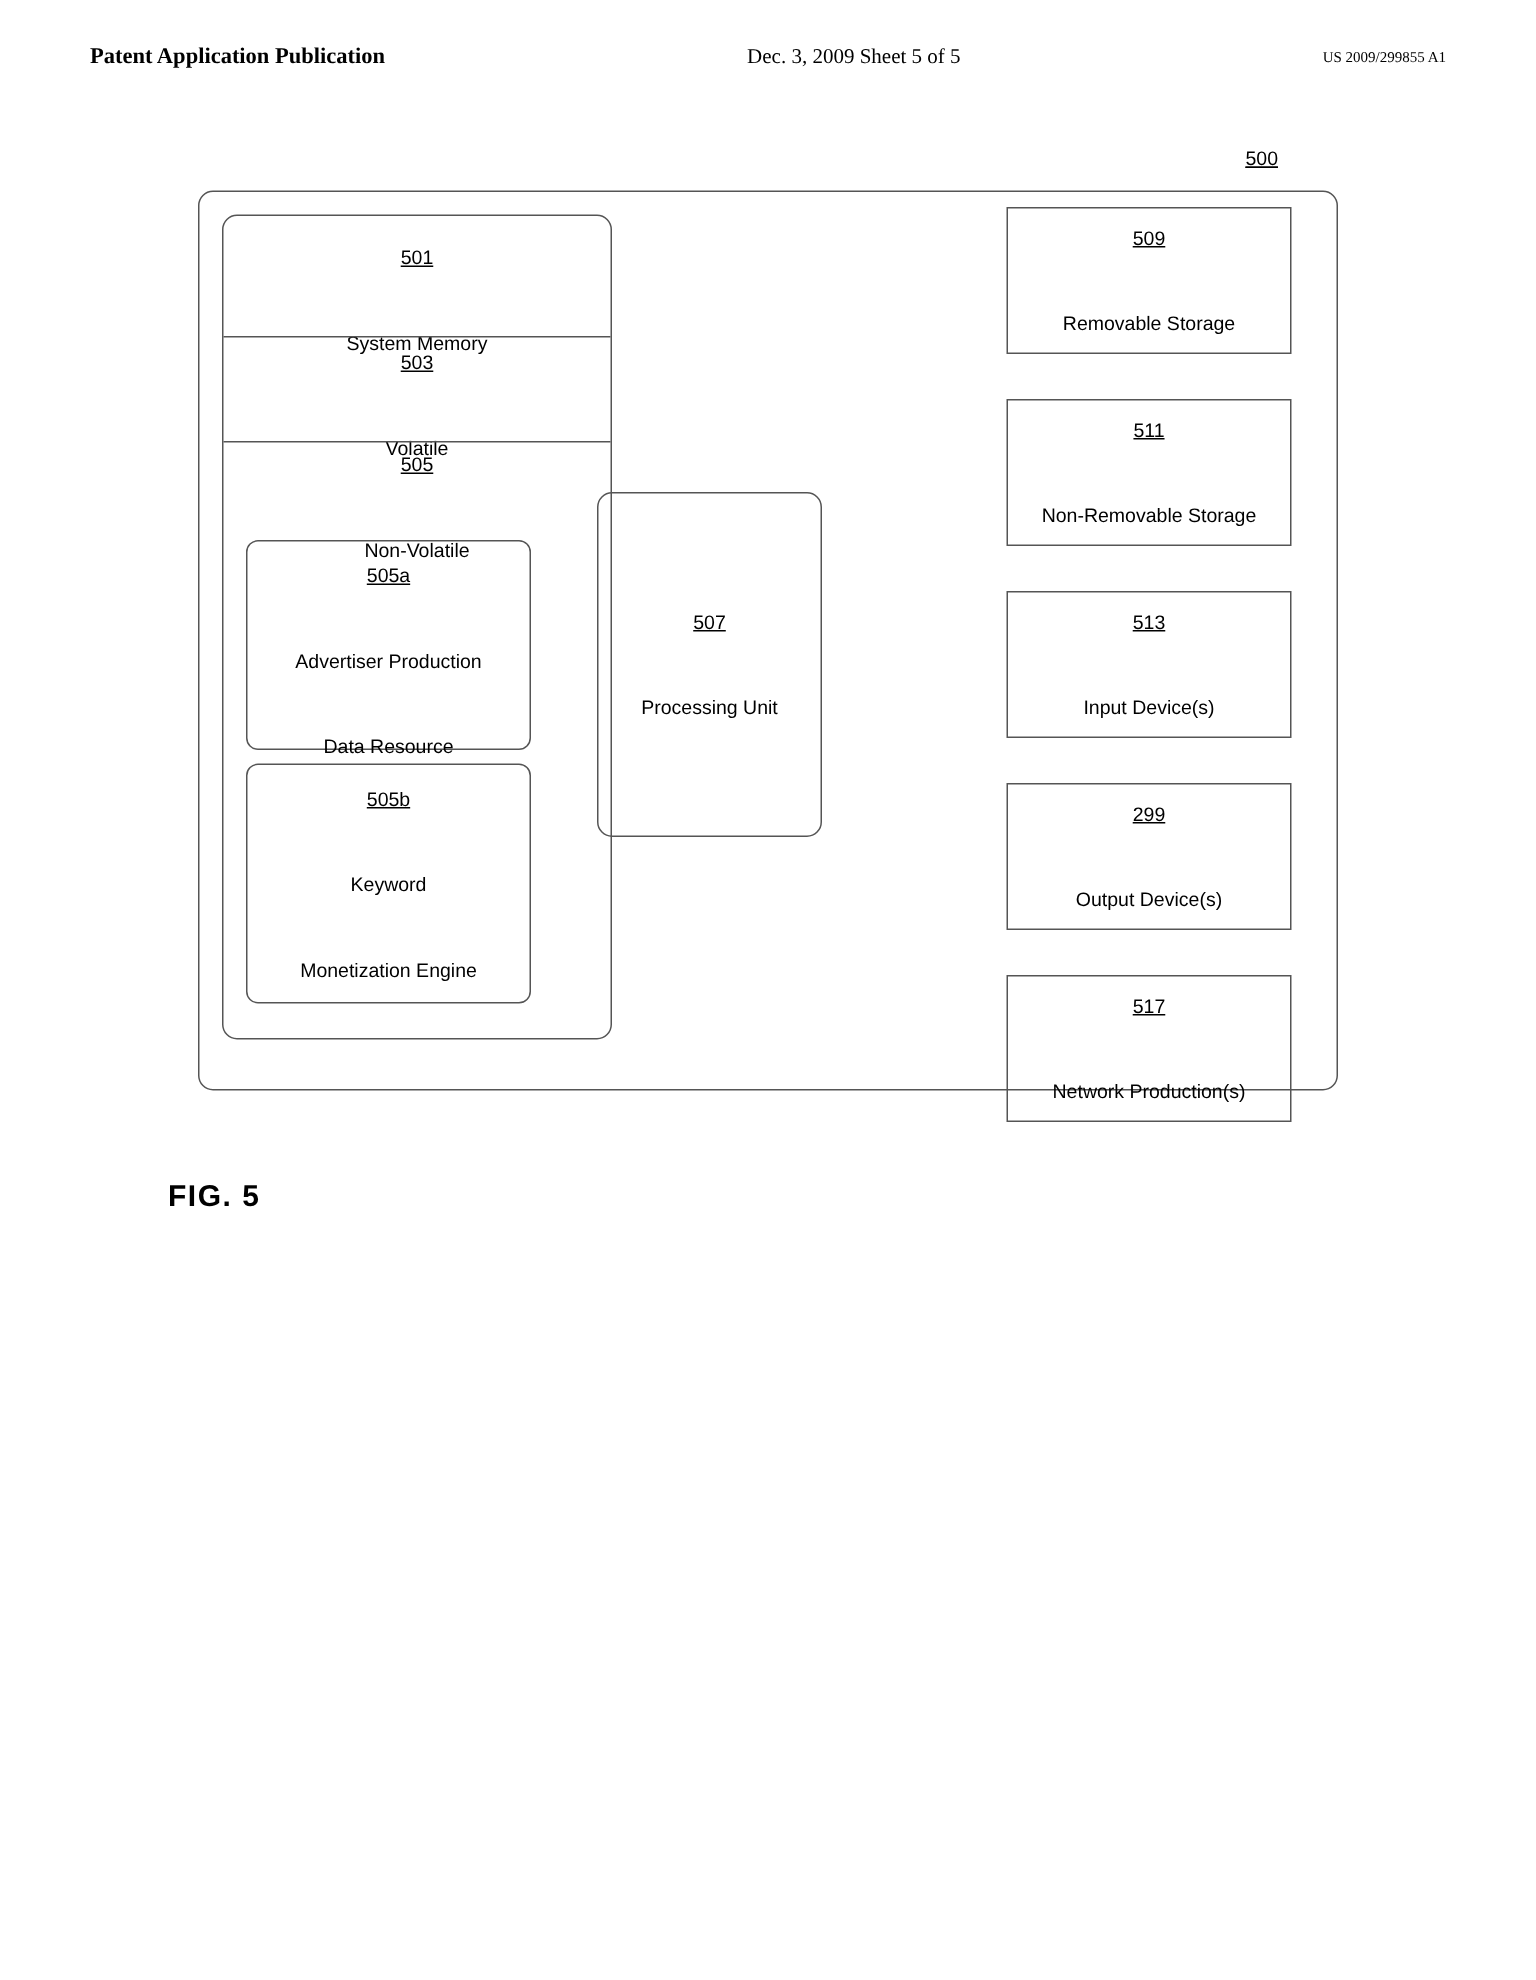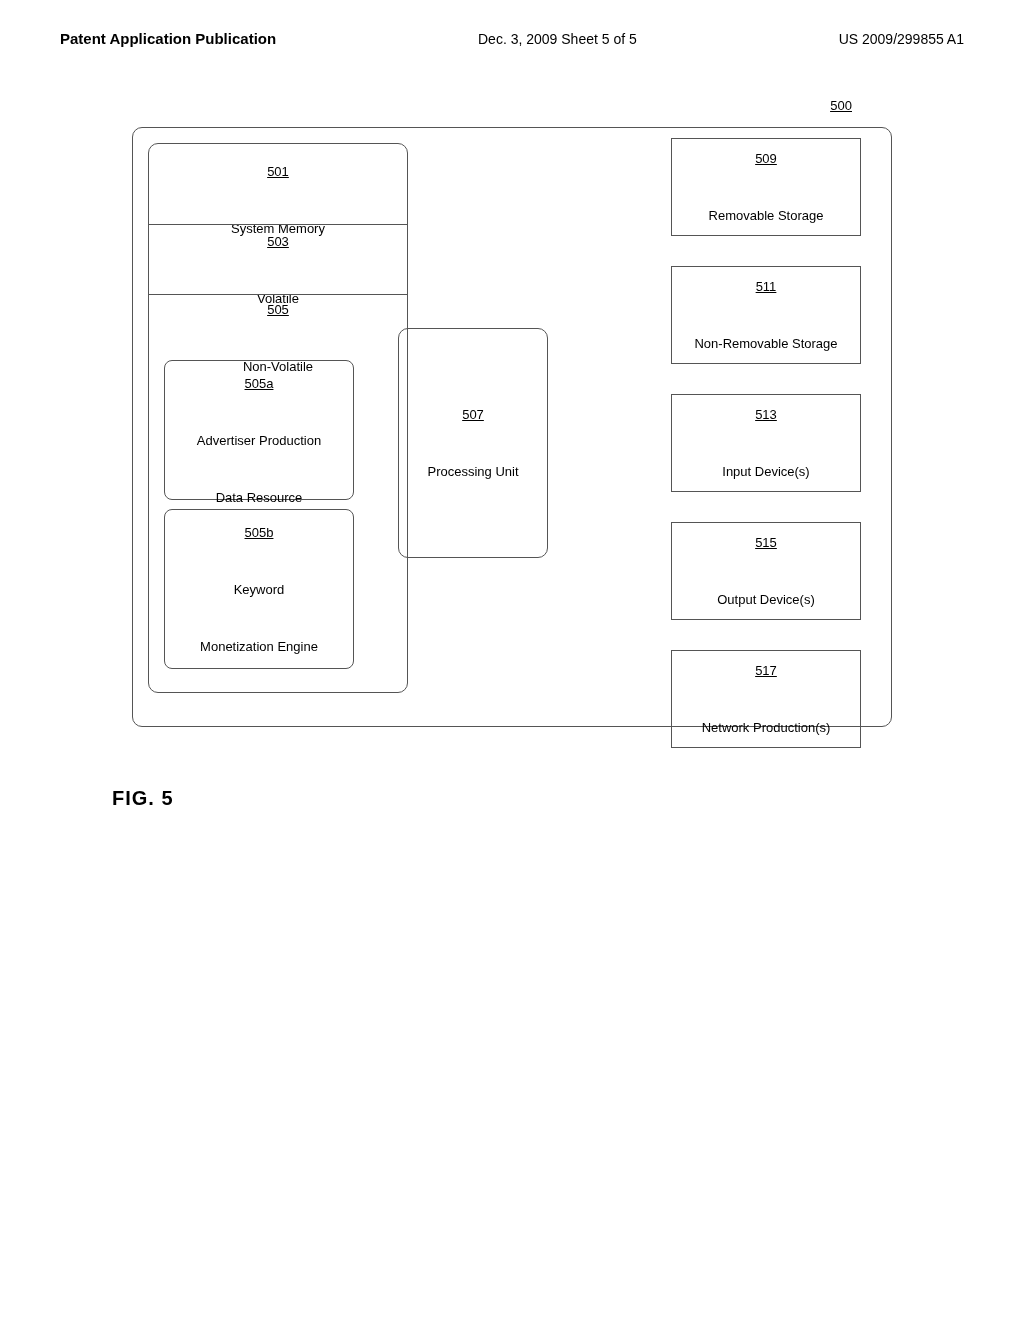--- a/index.html
+++ b/index.html
@@ -10,33 +10,34 @@
       min-height: 1320px;
       position: relative;
     }
 
     .page-header {
       display: flex;
       justify-content: space-between;
       align-items: center;
       padding: 30px 60px 20px 60px;
       border-bottom: none;
+      font-family: Liberation Serif, serif;
     }
 
     .header-left {
       font-size: 15px;
       font-weight: bold;
     }
 
     .header-center {
       font-size: 14px;
     }
 
     .header-right {
-      font-size: 14px;
+      font-size: 10px;
     }
 
     .diagram-container {
       position: relative;
       margin: 60px auto;
       width: 800px;
     }
 
     .fig-number-500 {
       position: absolute;
@@ -280,21 +281,21 @@
         <div class="label-ref">511</div>
         <div class="label-text">Non-Removable Storage</div>
       </div>
 
       <div class="right-box">
         <div class="label-ref">513</div>
         <div class="label-text">Input Device(s)</div>
       </div>
 
       <div class="right-box">
-        <div class="label-ref">515</div>
+        <div class="label-ref">299</div>
         <div class="label-text">Output Device(s)</div>
       </div>
 
       <div class="right-box">
         <div class="label-ref">517</div>
         <div class="label-text">Network Production(s)</div>
       </div>
     </div>
 
   </div>

